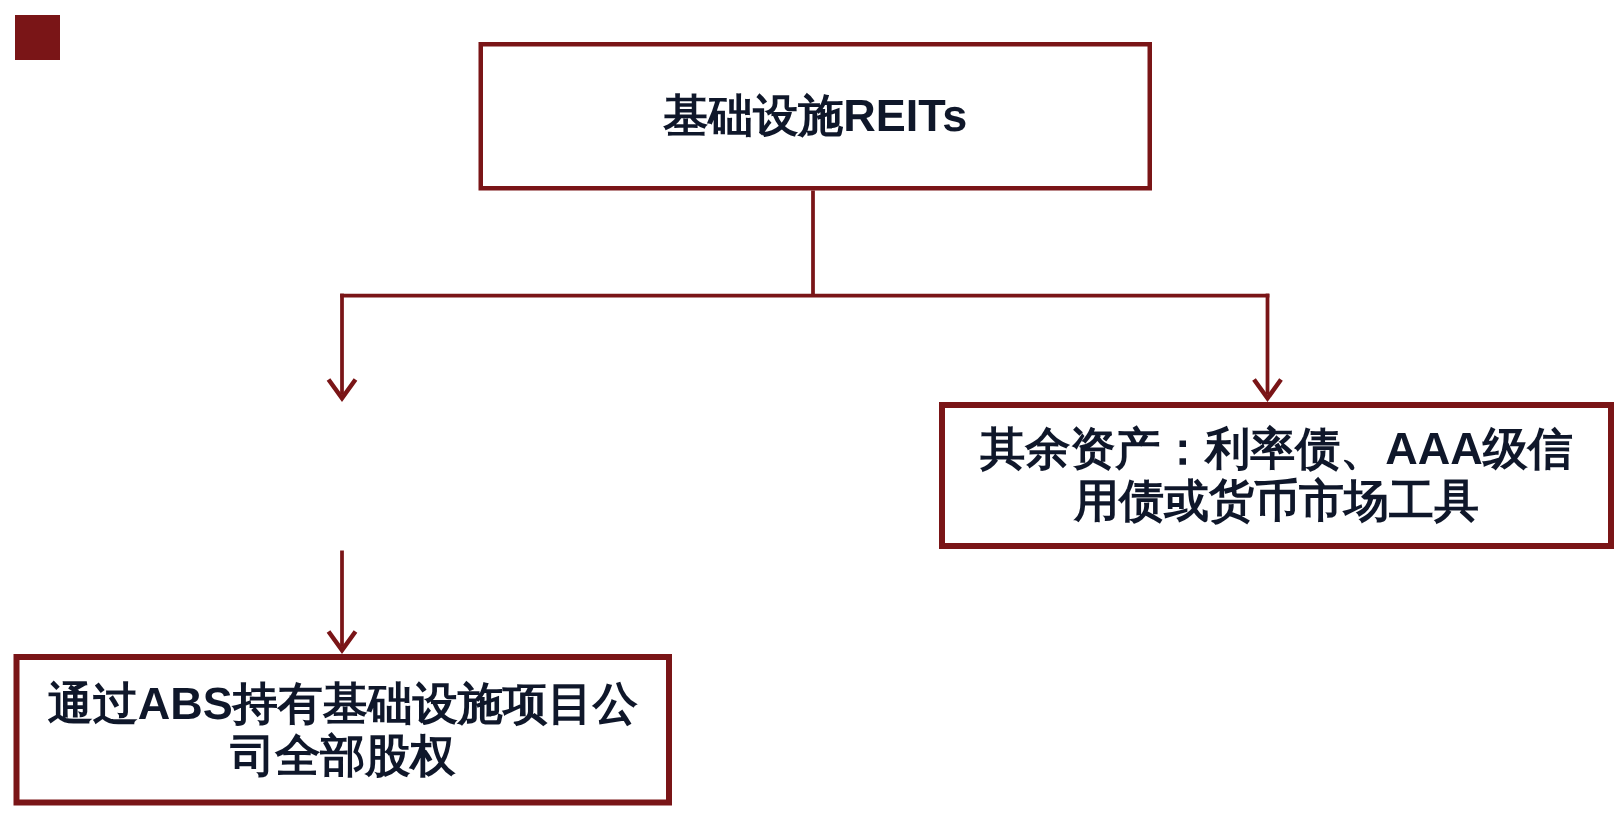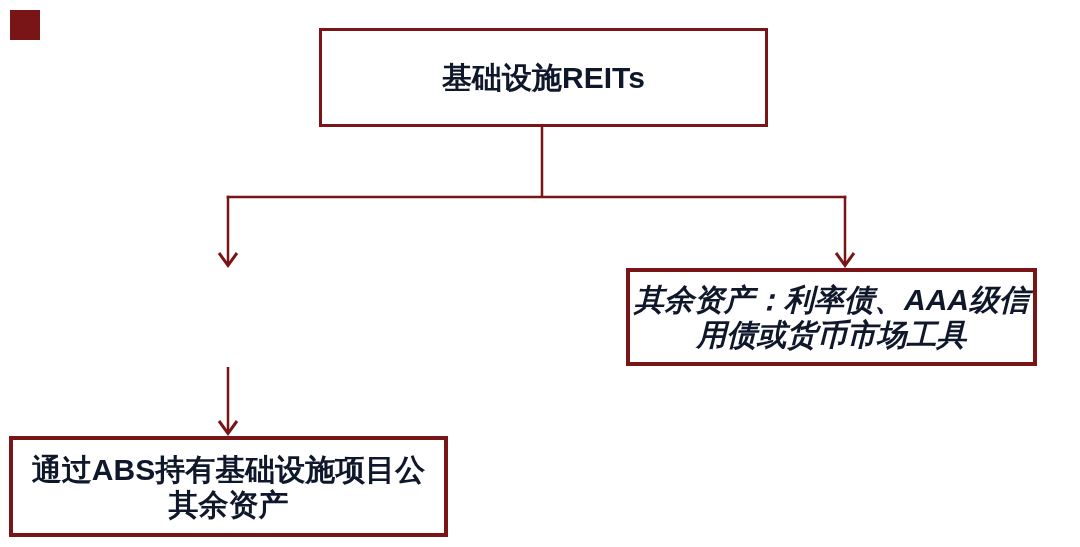--- a/index.html
+++ b/index.html
@@ -57,24 +57,23 @@
   .node-abs {
     left: 10px;
     top: 268px;
     width: 438px;
     height: 99px;
     border: 4px solid #7A1517;
   }
   .node-other {
     left: 626px;
     top: 268px;
-    width: 411px;
+    width: 450px;
     height: 98px;
     border: 4px solid #7A1517;
-    font-style: italic;
   }
   .node-equity {
     left: 9px;
     top: 436px;
     width: 439px;
     height: 101px;
     border: 4px solid #7A1517;
   }
   .connectors path, .connectors polyline {
     stroke: #7A1517;
@@ -109,16 +108,16 @@
   </div>
 
 
   <div class="node node-other">
     <span class="label">其余资产：利率债、AAA级信
 用债或货币市场工具</span>
   </div>
 
   <div class="node node-equity">
     <span class="label">通过ABS持有基础设施项目公
-其余资产</span>
+司全部股权</span>
   </div>
 
 </div>
 
 </body></html>

